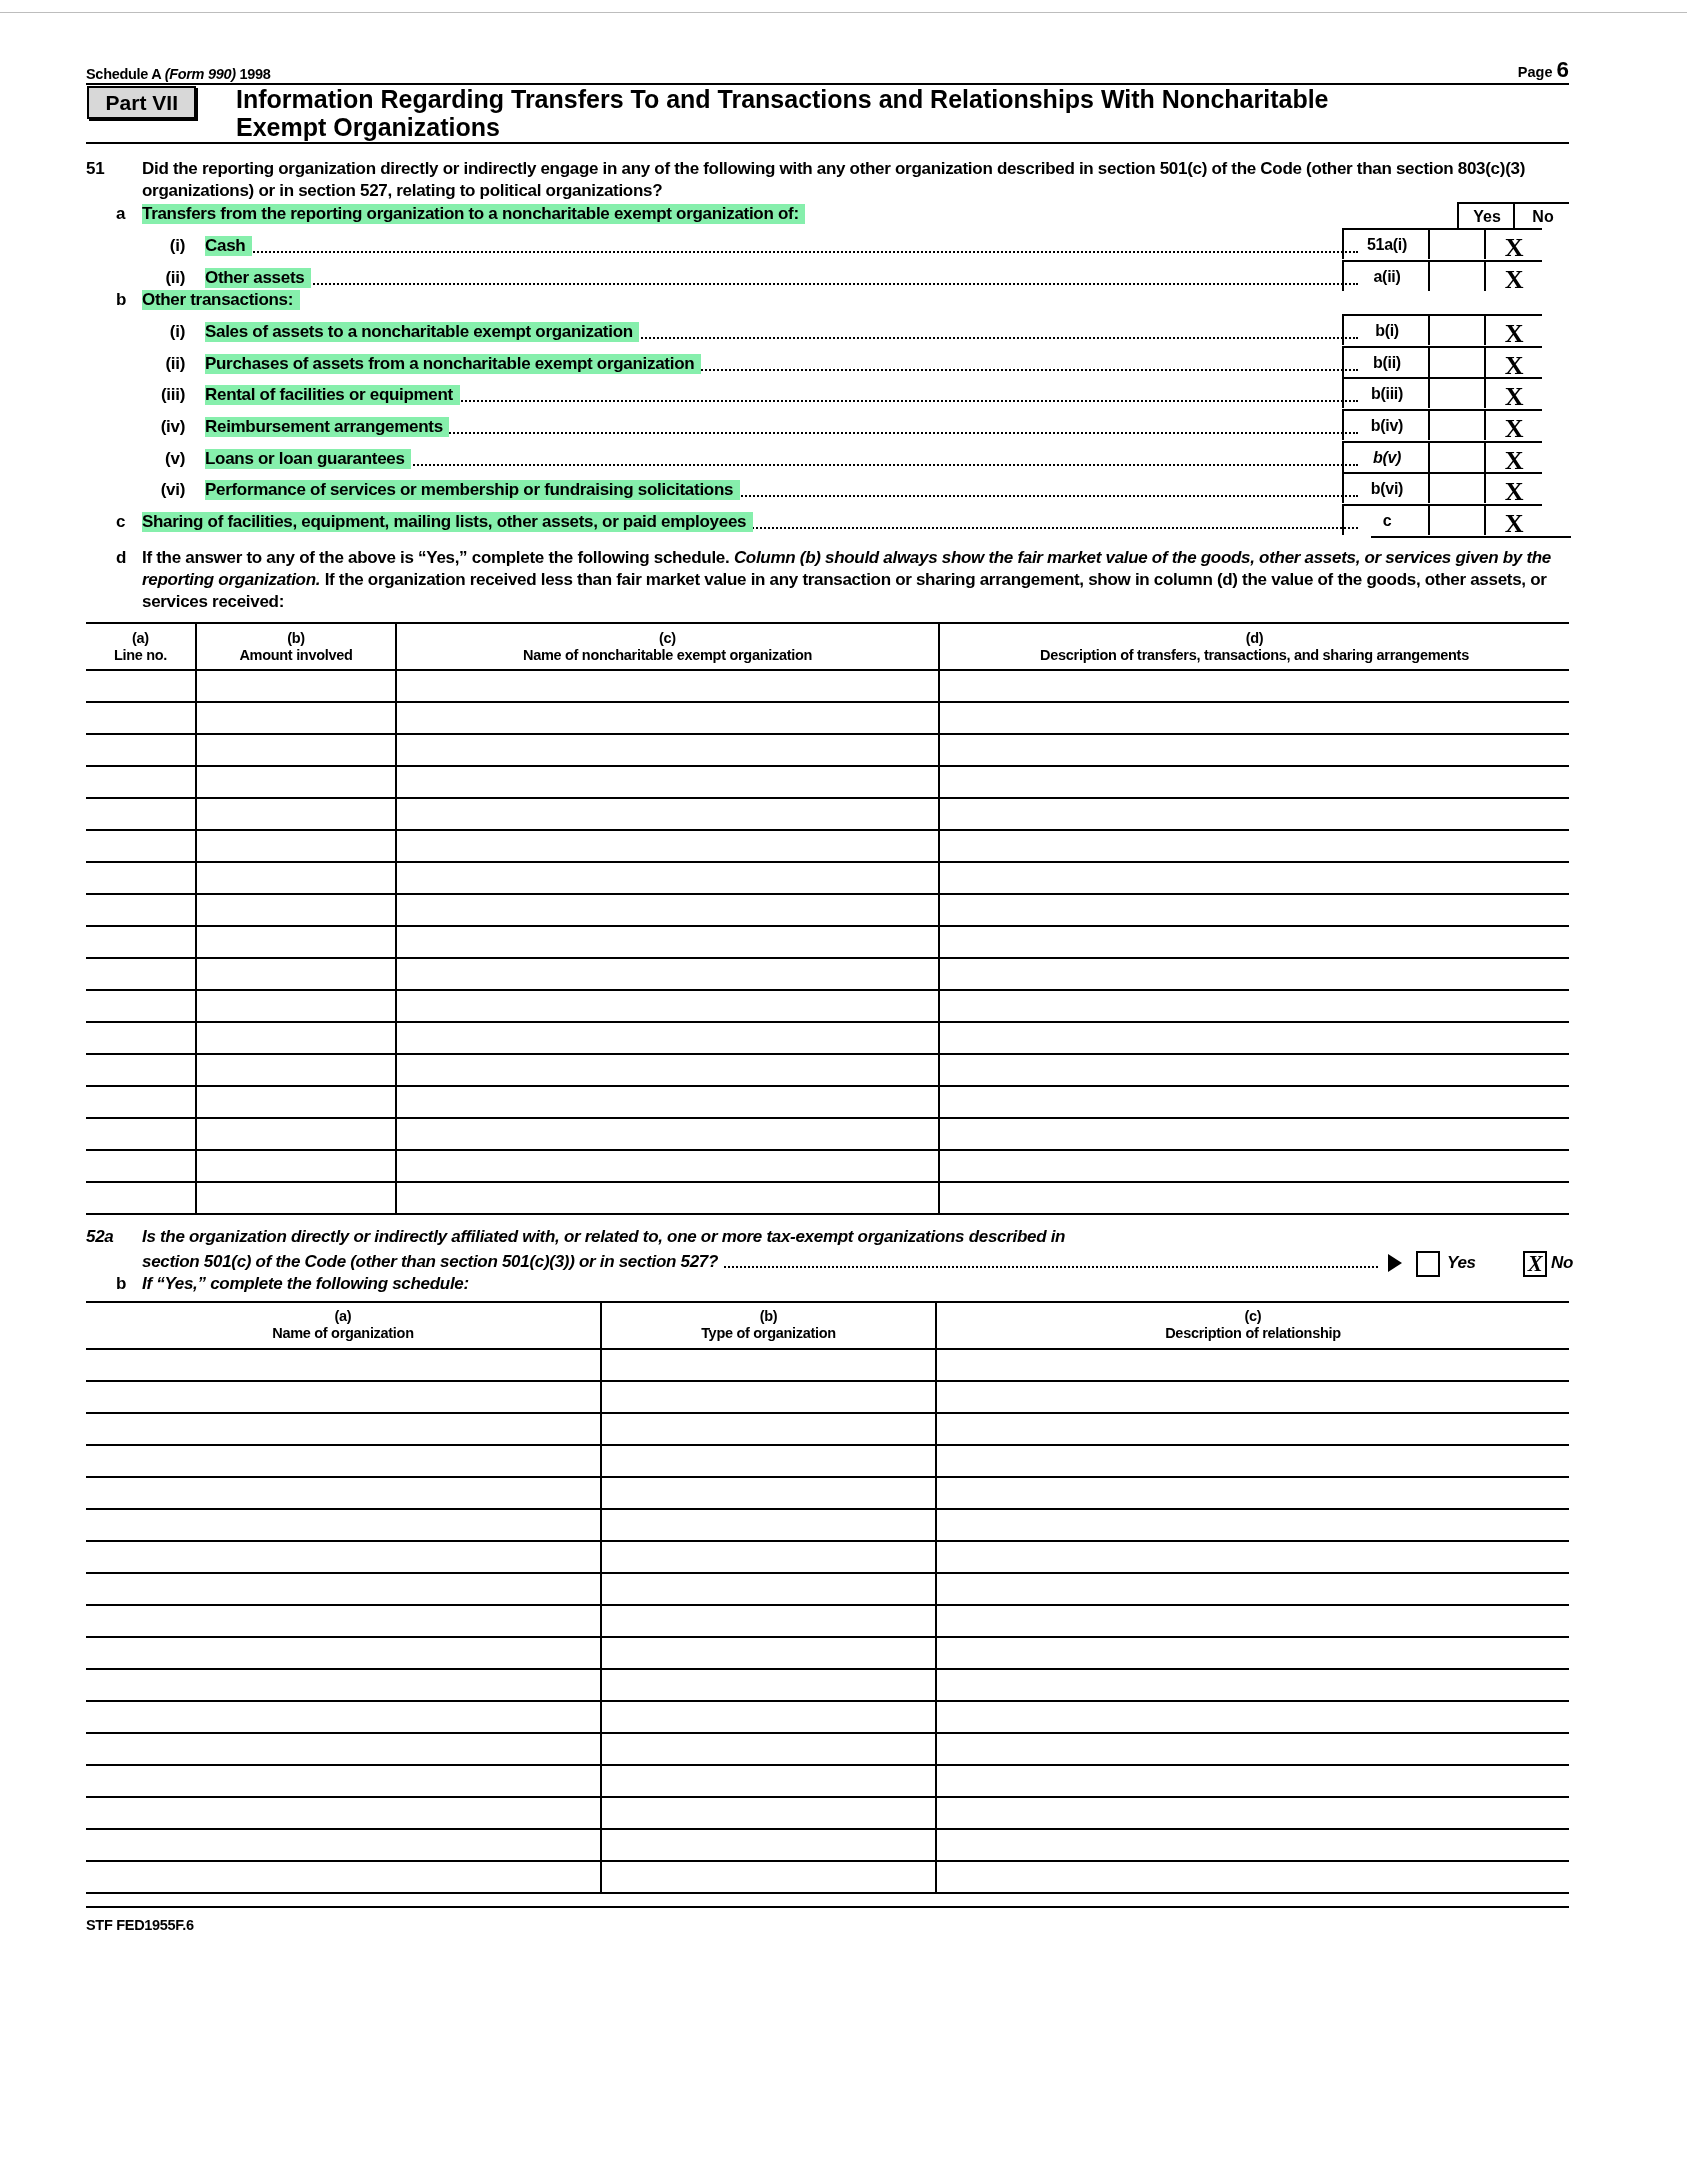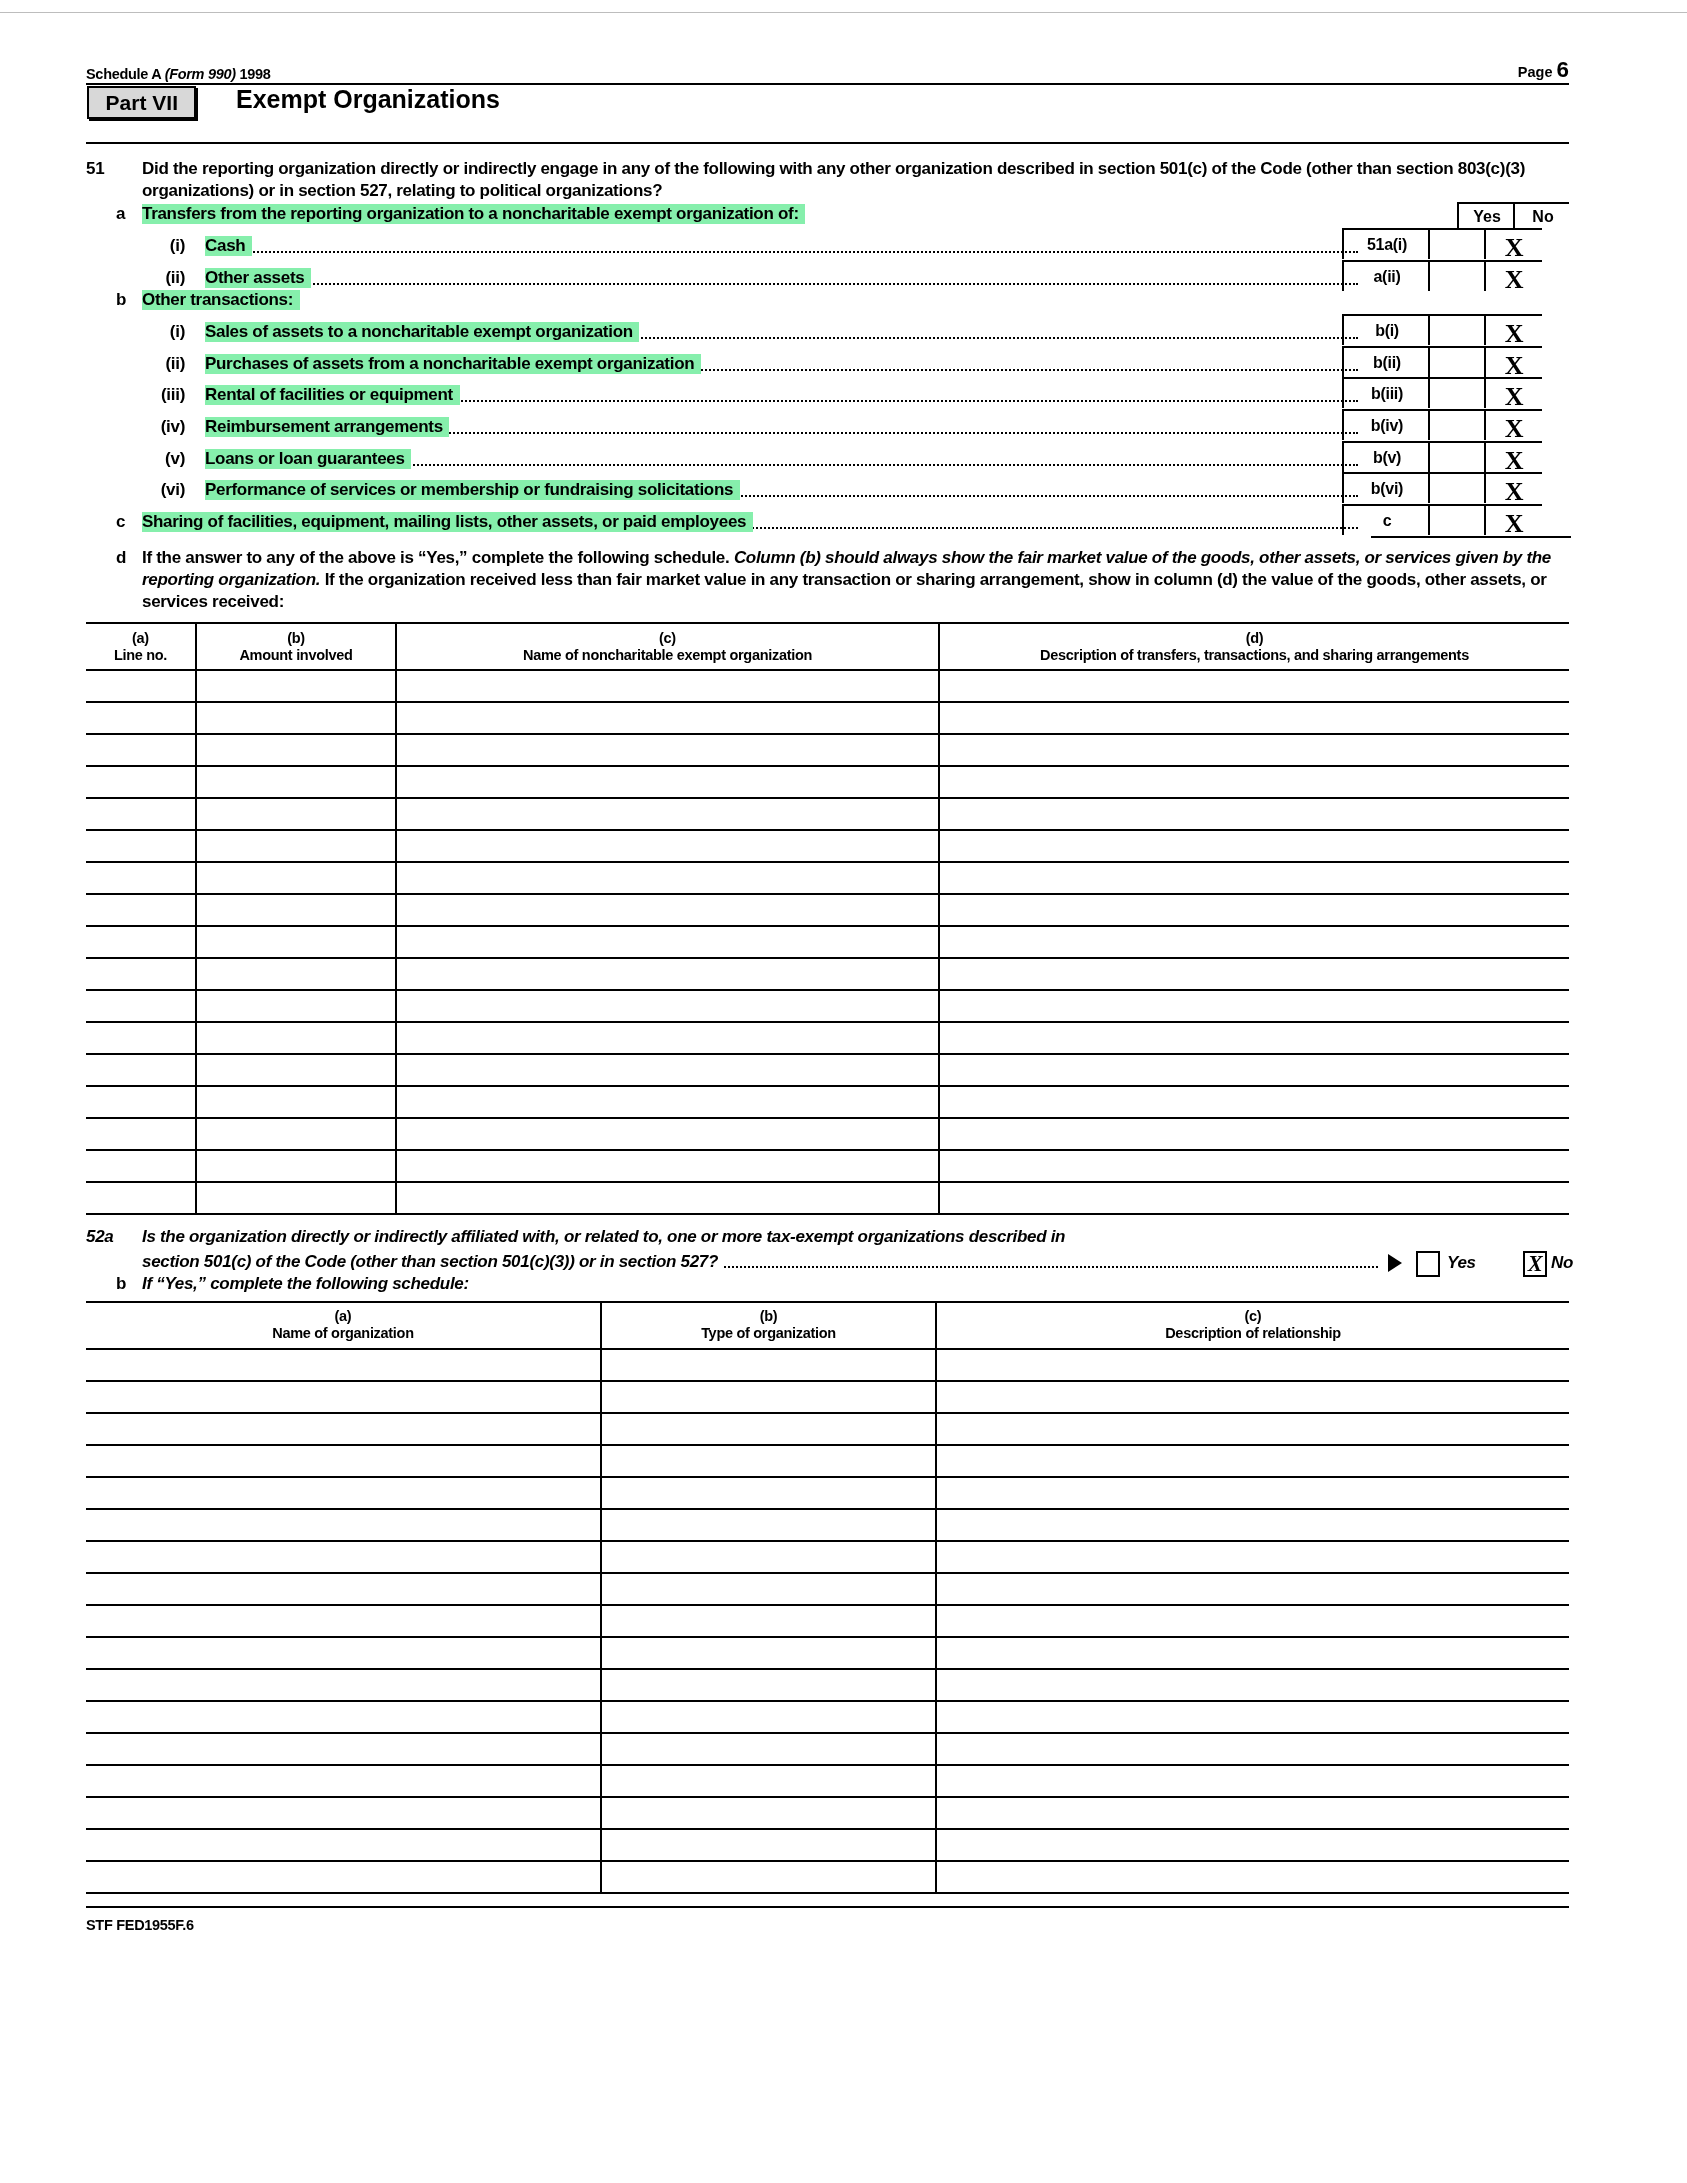--- a/index.html
+++ b/index.html
@@ -66,20 +66,21 @@
     </div>
     <div class="hdr-right">
       <span>Page</span>
       <span class="num">6</span>
     </div>
   </div>
 
   <div class="partbar">
     <div class="partbox">Part VII</div>
     <div class="parttitle">
+      <div>Information Regarding Transfers To and Transactions and Relationships With Noncharitable</div>
       <div>Exempt Organizations</div>
     </div>
   </div>
 
   <div class="q51">
     <span class="num">51</span>
     <div class="txt">Did the reporting organization directly or indirectly engage in any of the following with any other organization described in section 501(c) of the Code (other than section 803(c)(3) organizations) or in section 527, relating to political organizations?</div>
   </div>
 
   <div id="q51-block" style="position: relative; height: 340px;">
@@ -157,21 +158,21 @@
             <div class="yn-cell-code" style="top:0; height:29px; line-height:29px;">b(iv)</div>
             <div class="yn-cell-yes" style="top:0; height:29px;"></div>
             <div class="yn-cell-no" style="top:0; height:29px;">X</div>
           </div>
         </div>
         <div class="item-row" style="position: absolute; left: 0px; width: 1483px; top: 239px; height: 32px;">
           <span class="dots" style="left:132px; right:211px;"></span>
           <span class="roman" style="left:99px; width:0; text-align:right; direction:rtl;">(v)</span>
           <span class="label ind">Loans or loan guarantees</span>
           <div class="yn-grid" style="top:0; height:32px;">
-            <div class="yn-cell-code" style="top:0; height:29px; line-height:29px;">b(v)</div>
+            <div class="yn-cell-code" style="top:0; height:29px; line-height:29px;font-style:italic;">b(v)</div>
             <div class="yn-cell-yes" style="top:0; height:29px;"></div>
             <div class="yn-cell-no" style="top:0; height:29px;">X</div>
           </div>
         </div>
         <div class="item-row" style="position: absolute; left: 0px; width: 1483px; top: 270px; height: 32px;">
           <span class="dots" style="left:132px; right:211px;"></span>
           <span class="roman" style="left:99px; width:0; text-align:right; direction:rtl;">(vi)</span>
           <span class="label ind">Performance of services or membership or fundraising solicitations</span>
           <div class="yn-grid" style="top:0; height:32px;">
             <div class="yn-cell-code" style="top:0; height:29px; line-height:29px;">b(vi)</div>

